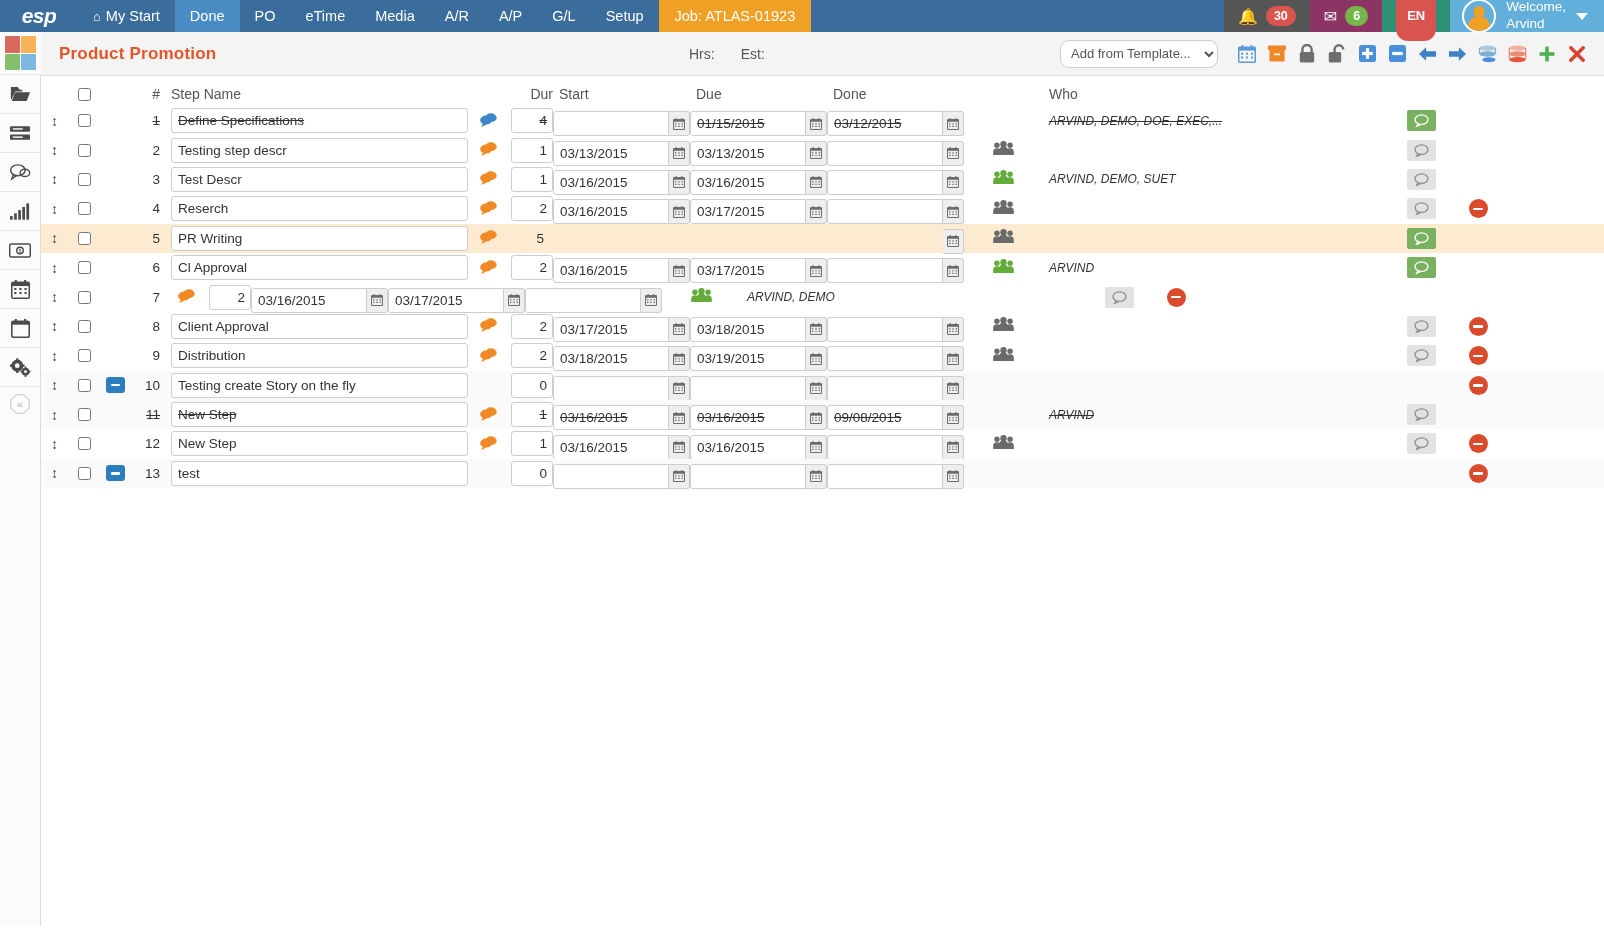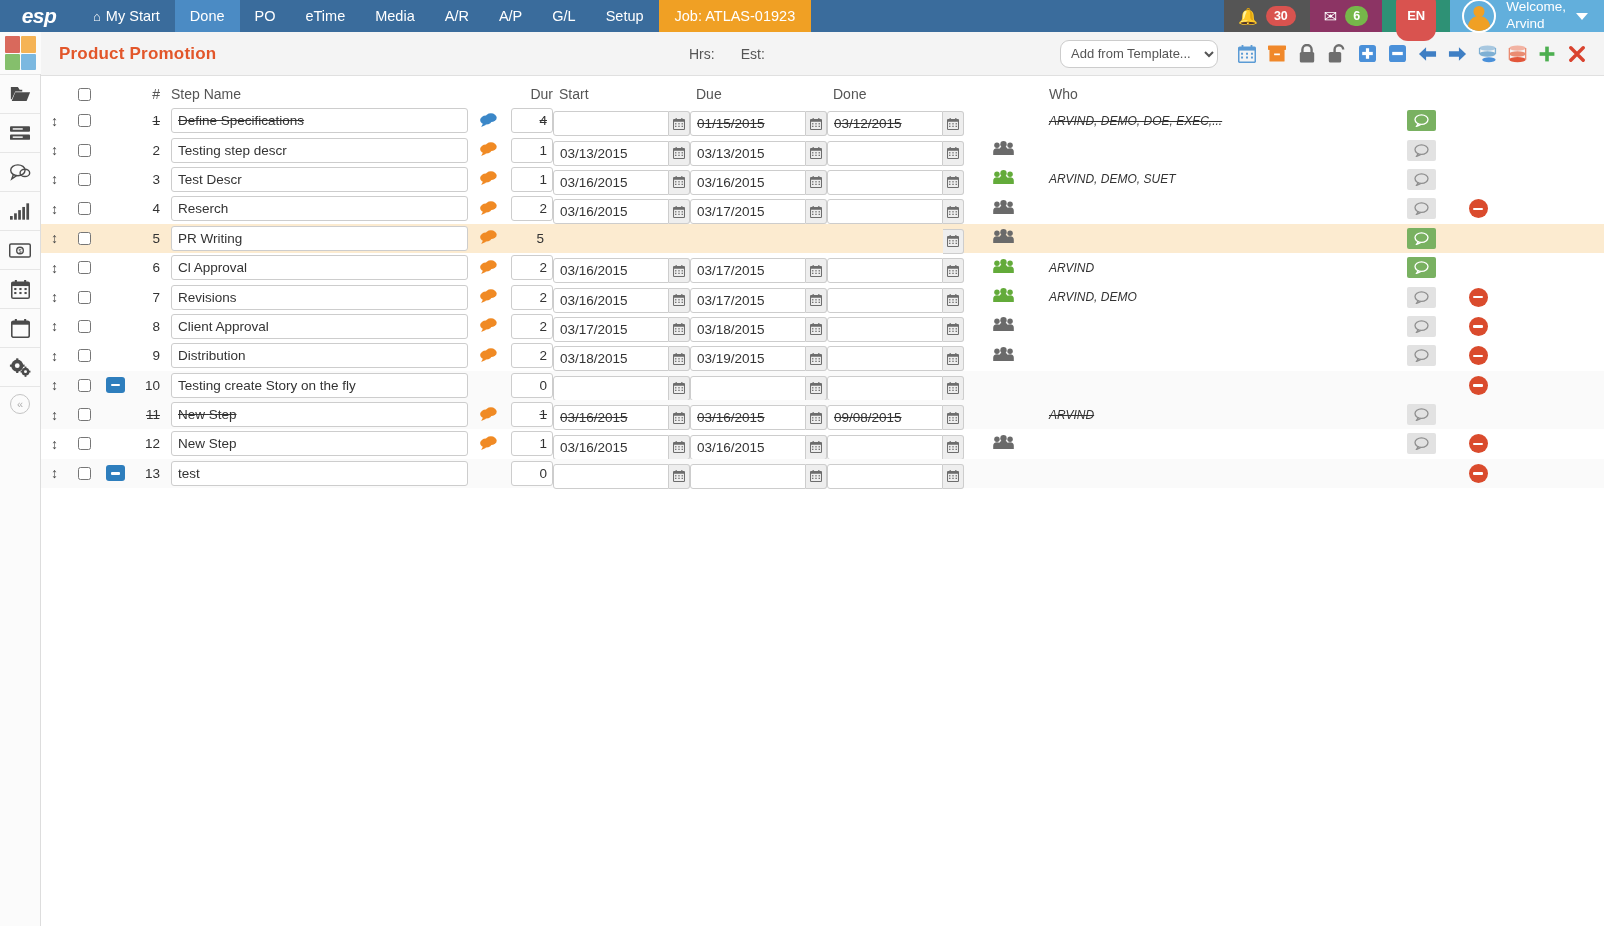--- a/index.html
+++ b/index.html
@@ -1146,21 +1146,20 @@
           </div>
           <div class="grow">
             <div class="c-drag">
               <span class="drag-handle">↕</span>
             </div>
             <div class="c-chk">
               <input type="checkbox" style="">
             </div>
             <div class="c-exp"></div>
             <div class="c-num">7</div>
-            <div class="c-name"><input class="inp inp-name" value="Revisions" style=""></div>
             <div class="c-bub">
               <span class="bub orange"><svg width="17" height="14" viewBox="0 0 18 15" fill="#f08a24">
                   <ellipse cx="11.6" cy="5" rx="6.2" ry="4.6"></ellipse>
                   <ellipse cx="6.4" cy="7.6" rx="6.4" ry="4.8"></ellipse>
                   <path d="M3.4 10.4 L1.2 15 L6.6 12.6 Z"></path>
                 </svg></span>
             </div>
             <div class="c-dur">
               <input class="inp inp-dur" value="2" style="">
             </div>

